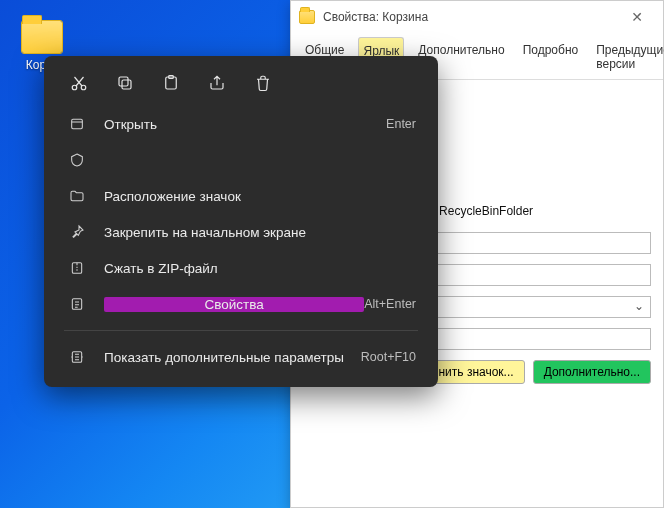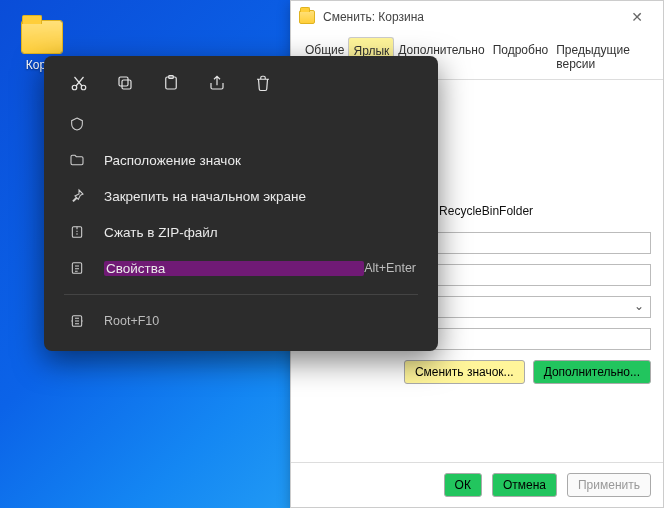--- a/index.html
+++ b/index.html
@@ -34,21 +34,21 @@
   .propwin .titlebar { height: 32px; display: flex; align-items: center; padding: 0 8px; }
   .titlebar .win-icon {
     width: 16px; height: 14px; margin-right: 8px;
     background: linear-gradient(#ffe07a, #ffcf3a); border: 1px solid #e0b320; border-radius: 2px;
     position: relative;
   }
   .titlebar .win-icon::before { content:""; position:absolute; top:-4px; left:0; width:8px; height:4px; background:#ffcf3a; border:1px solid #e0b320; border-bottom:none; border-radius:2px 2px 0 0; }
   .titlebar .title { flex: 1; font-size: 12px; color: #444; }
   .titlebar .close { width: 36px; height: 100%; display: flex; align-items: center; justify-content: center; color: #666; font-size: 14px; cursor: pointer; }
 
-  .tabstrip { display: flex; gap: 0; padding: 4px 10px 0; border-bottom: 1px solid #ddd; }
+  .tabstrip { display: flex; gap: 10px; padding: 4px 10px 0; border-bottom: 1px solid #ddd; }
   .tab { font-size: 12px; color: #333; padding: 6px 4px 8px; cursor: pointer; }
   .tab.active { background: #fff59a; border: 1px solid #ccc; border-bottom: 1px solid #fff; border-radius: 3px 3px 0 0; margin-bottom: -1px; }
 
   .tabbody { flex: 1; padding: 10px 12px 4px; font-size: 12px; color: #333; overflow: hidden; }
   .row { display: flex; align-items: center; gap: 8px; margin-bottom: 10px; min-height: 22px; }
   .row .label { flex: 0 0 auto; color: #111; white-space: nowrap; overflow: hidden; text-overflow: ellipsis; }
   .row .field {
     flex: 1; height: 22px; border: 1px solid #bbb; background: #fff; padding: 2px 4px;
     font-size: 12px; color: #333; overflow: hidden; white-space: nowrap; text-overflow: ellipsis;
   }
@@ -69,37 +69,37 @@
     background: #2c2c2c; color: #eaeaea; border-radius: 8px;
     box-shadow: 0 10px 30px rgba(0,0,0,.5);
     padding: 10px 0 12px; font-size: 13.5px;
   }
   .ctx-iconrow { display: flex; gap: 24px; padding: 6px 24px 12px; }
   .ctx-iconrow .iconbtn { width: 22px; height: 22px; display:flex; align-items:center; justify-content:center; cursor:pointer; color:#e5e5e5; }
   .ctx-item { display: flex; align-items: center; padding: 10px 22px; cursor: pointer; }
   .ctx-item .glyph { width: 22px; margin-right: 16px; color: #cfcfcf; display:flex; align-items:center; justify-content:center; }
   .ctx-item .text { flex: 1; }
   .ctx-item .shortcut { color: #bdbdbd; font-size: 12.5px; }
-  .ctx-item.hl .text { background: #701a75; border-radius: 2px; padding: 0 2px; }
+  .ctx-item.hl .text { background: #a21caf; border-radius: 2px; padding: 0 2px; text-align: center; }
   .ctx-sep { height: 1px; background: #444; margin: 8px 20px; }
 
   svg { display: block; }
 </style>
 </head>
 <body>
 
 <div class="desktop-icon">
   <div class="folder"></div>
   <div class="caption">Корзи</div>
 </div>
 
 <div class="propwin">
   <div class="titlebar">
     <div class="win-icon"></div>
-    <div class="title">Сменить: Корзина</div>
+    <div class="title">Свойства: Корзина</div>
     <div class="close">✕</div>
   </div>
   <div class="tabstrip">
     <div class="tab">Общие</div>
     <div class="tab active">Ярлык</div>
     <div class="tab">Дополнительно</div>
     <div class="tab">Подробно</div>
     <div class="tab">Предыдущие версии</div>
   </div>
   <div class="tabbody">
@@ -123,25 +123,20 @@
       <div class="field dropdown">ый размер окна</div>
     </div>
     <div class="row">
       <div class="field"></div>
     </div>
     <div class="btnrow">
       <button class="btn hl">Сменить значок...</button>
       <button class="btn">Дополнительно...</button>
     </div>
   </div>
-  <div class="footer">
-    <button class="btn">ОК</button>
-    <button class="btn">Отмена</button>
-    <button class="btn">Применить</button>
-  </div>
 </div>
 
 <div class="ctxmenu">
   <div class="ctx-iconrow">
     <div class="iconbtn">
         <svg width="18" height="18" viewBox="0 0 24 24" fill="none" stroke="currentColor" stroke-width="1.6">
           <circle cx="6" cy="18" r="3"></circle>
           <circle cx="18" cy="18" r="3"></circle>
           <path d="M8 16 18 4M16 16 6 4"></path>
         </svg>
@@ -167,20 +162,30 @@
     <div class="iconbtn">
         <svg width="18" height="18" viewBox="0 0 24 24" fill="none" stroke="currentColor" stroke-width="1.6">
           <path d="M4 7h16M9 7V5a2 2 0 0 1 2-2h2a2 2 0 0 1 2 2v2M6 7l1 13a2 2 0 0 0 2 2h6a2 2 0 0 0 2-2l1-13"></path>
         </svg>
       </div>
   </div>
   <div id="ctx-items">
       <div class="ctx-item">
         <span class="glyph">
           <svg width="16" height="16" viewBox="0 0 24 24" fill="none" stroke="currentColor" stroke-width="1.6">
+            <rect x="4" y="5" width="16" height="14" rx="2"></rect>
+            <path d="M4 9h16"></path>
+          </svg>
+        </span>
+        <span class="text">Открыть</span>
+        <span class="shortcut">Enter</span>
+      </div>
+      <div class="ctx-item">
+        <span class="glyph">
+          <svg width="16" height="16" viewBox="0 0 24 24" fill="none" stroke="currentColor" stroke-width="1.6">
             <path d="M12 3l8 4v5c0 5-3.5 8-8 9-4.5-1-8-4-8-9V7z"></path>
           </svg>
         </span>
         <span class="shortcut"></span>
       </div>
       <div class="ctx-item">
         <span class="glyph">
           <svg width="16" height="16" viewBox="0 0 24 24" fill="none" stroke="currentColor" stroke-width="1.6">
             <path d="M3 7a2 2 0 0 1 2-2h4l2 2h8a2 2 0 0 1 2 2v8a2 2 0 0 1-2 2H5a2 2 0 0 1-2-2z"></path>
           </svg>
@@ -219,16 +224,17 @@
       </div>
       <div class="ctx-sep"></div>
       <div class="ctx-item">
         <span class="glyph">
           <svg width="16" height="16" viewBox="0 0 24 24" fill="none" stroke="currentColor" stroke-width="1.6">
             <rect x="5" y="4" width="14" height="16" rx="2"></rect>
             <path d="M9 8h6M9 12h6M9 16h6"></path>
             <path d="M4 12h-1M21 12h-1"></path>
           </svg>
         </span>
+        <span class="text">Показать дополнительные параметры</span>
         <span class="shortcut">Root+F10</span>
       </div>
     </div>
 </div>
 
 </body></html>

